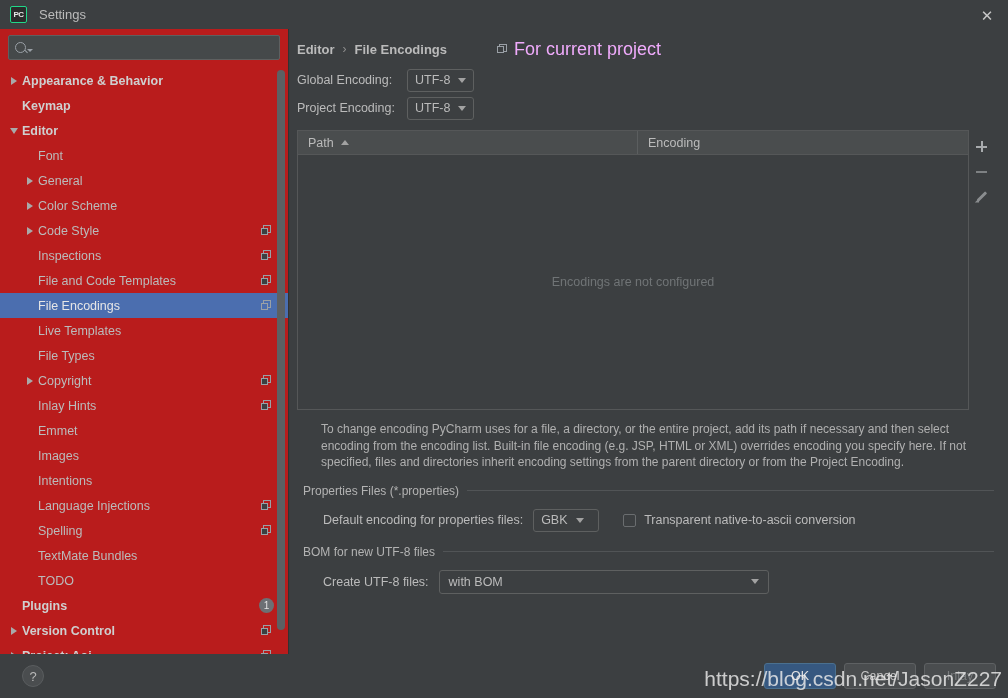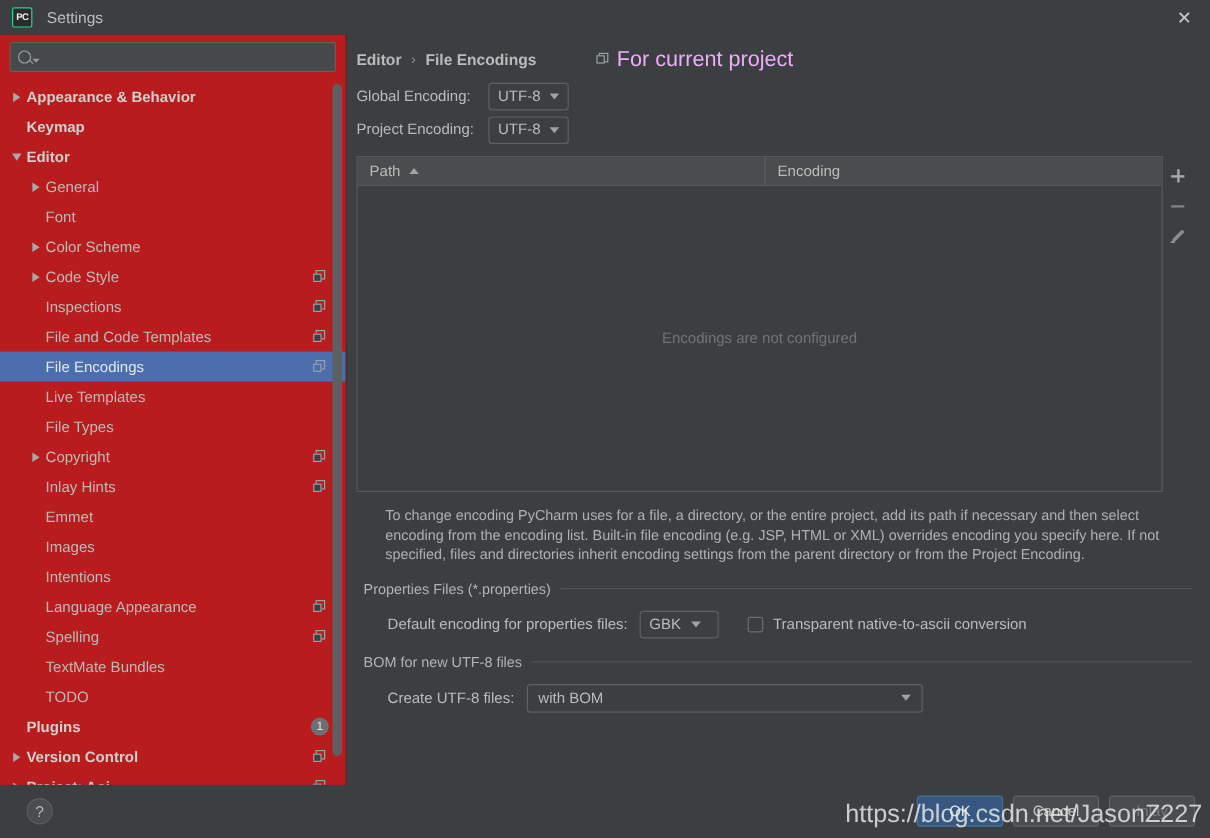--- a/index.html
+++ b/index.html
@@ -144,30 +144,30 @@
             <span class="arrow-slot"></span>
             <span class="tree-label">Keymap</span>
           </div>
           <div class="tree-row bold" style="padding-left: 6px;">
             <span class="arrow-slot">
               <span class="arrow down"></span>
             </span>
             <span class="tree-label">Editor</span>
           </div>
           <div class="tree-row" style="padding-left: 22px;">
+            <span class="arrow-slot"></span>
+            <span class="tree-label">Font</span>
+          </div>
+          <div class="tree-row" style="padding-left: 22px;">
             <span class="arrow-slot">
               <span class="arrow"></span>
             </span>
             <span class="tree-label">General</span>
           </div>
           <div class="tree-row" style="padding-left: 22px;">
-            <span class="arrow-slot"></span>
-            <span class="tree-label">Font</span>
-          </div>
-          <div class="tree-row" style="padding-left: 22px;">
             <span class="arrow-slot">
               <span class="arrow"></span>
             </span>
             <span class="tree-label">Color Scheme</span>
           </div>
           <div class="tree-row" style="padding-left: 22px;">
             <span class="arrow-slot">
               <span class="arrow"></span>
             </span>
             <span class="tree-label">Code Style</span>
@@ -233,21 +233,21 @@
           <div class="tree-row" style="padding-left: 22px;">
             <span class="arrow-slot"></span>
             <span class="tree-label">Images</span>
           </div>
           <div class="tree-row" style="padding-left: 22px;">
             <span class="arrow-slot"></span>
             <span class="tree-label">Intentions</span>
           </div>
           <div class="tree-row" style="padding-left: 22px;">
             <span class="arrow-slot"></span>
-            <span class="tree-label">Language Appearance</span>
+            <span class="tree-label">Language Injections</span>
             <span class="proj-icon">
               <span class="r1"></span>
               <span class="r2"></span>
             </span>
           </div>
           <div class="tree-row" style="padding-left: 22px;">
             <span class="arrow-slot"></span>
             <span class="tree-label">Spelling</span>
             <span class="proj-icon">
               <span class="r1"></span>

